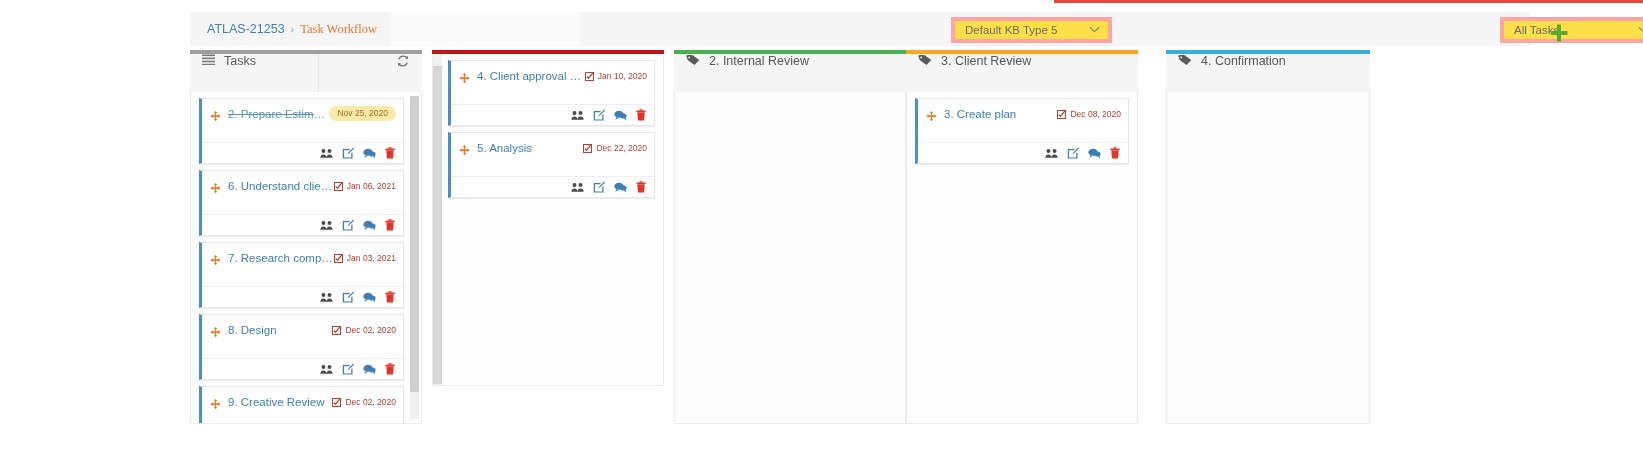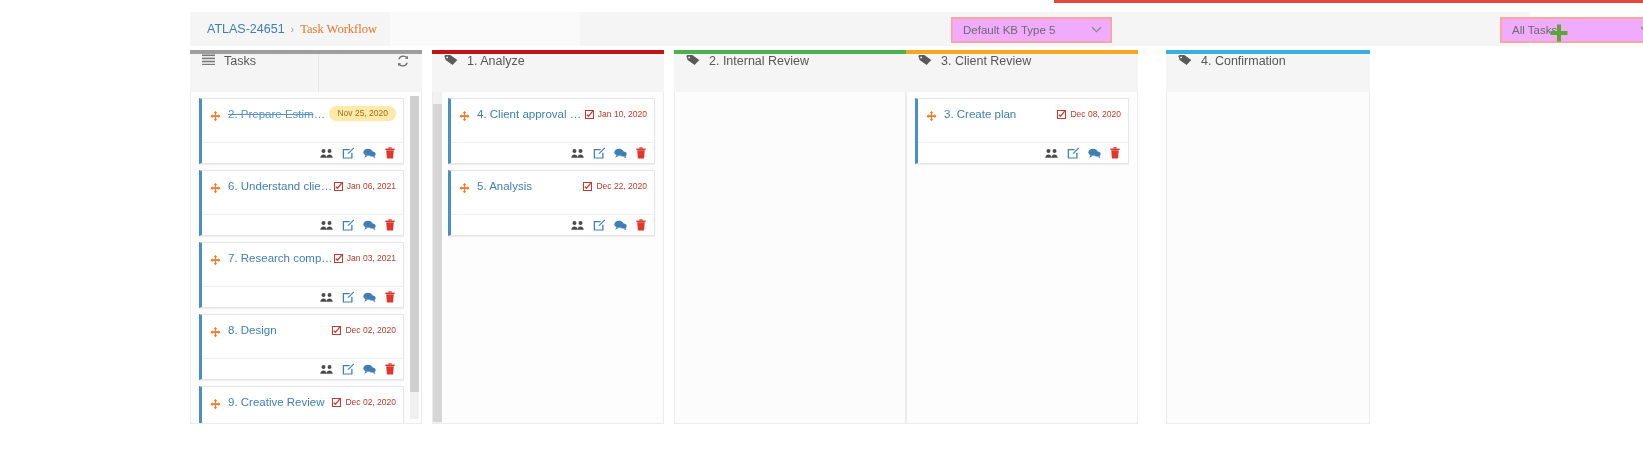--- a/index.html
+++ b/index.html
@@ -35,21 +35,21 @@
     position:absolute; left:200px; top:4px; width:1140px; height:34px;
     background:#fafafa;
   }
   .bar-strip2 {
     position:absolute; left:390px; top:4px; width:950px; height:34px;
     background:#f5f5f5;
   }
 
   .select {
     position:absolute; top:9px; height:26px;
-    background:#f0abfc; border:2px solid #fca5a5;
+    background:#fde047; border:4px solid #fca5a5;
     display:flex; align-items:center; padding:0 8px 0 10px;
     font-size:11.5px; color:#6b6b6b;
   }
   .select .caret { margin-left:auto; color:#8a8a8a; font-size:10px; line-height:1; }
   #sel-kb    { left:761px; width:161px; }
   #sel-tasks { left:1310px; width:161px; }
 
   .add-btn {
     position:absolute; left:1358px; top:14px;
     width:22px; height:22px;
@@ -171,21 +171,21 @@
 
 <div class="page">
 
   <div class="top-accent"></div>
 
   <div class="toolbar">
     <div class="bar-strip"></div>
     <div class="bar-strip2"></div>
 
     <div class="breadcrumb-box">
-      <span class="bc-root">ATLAS-24651</span>
+      <span class="bc-root">ATLAS-21253</span>
       <span class="bc-sep">›</span>
       <span class="bc-cur">Task Workflow</span>
     </div>
 
     <div class="select" id="sel-kb">
       <span>Default KB Type 5</span>
       <span class="caret">
         <svg width="11" height="7" viewBox="0 0 11 7">
             <path d="M1 1.3L5.5 5.6 10 1.3" stroke="#8a8a8a" stroke-width="1.3" fill="none"></path>
           </svg>
@@ -441,29 +441,20 @@
           </div>
         <div class="scroll-arrow" style="top:2px">▲</div>
         <div class="scrollbar">
           <div class="thumb"></div>
         </div>
       </div>
     </div>
 
     <div class="col" id="col-analyze">
       <div class="col-accent" style="background:#c0141b"></div>
-      <div class="col-header">
-        <span class="tag-icon">
-          <svg width="14" height="12" viewBox="0 0 16 13">
-            <path d="M0.6 2.2C0.6 1.3 1.3 0.7 2.2 0.7h5l8 5.8-5.4 5.8-8-5.8z" fill="#5a5a5a"></path>
-            <circle cx="3.6" cy="3.6" r="1" fill="#fff"></circle>
-          </svg>
-        </span>
-        <span>1. Analyze</span>
-      </div>
       <div class="col-body">
         <div class="gutter-left">
           <div class="g-thumb"></div>
         </div>
         <div class="cards" id="cards-analyze" style="padding-left:15px">
             <div class="card">
               <div class="card-top">
                 <span class="drag-icon"><svg width="11" height="11" viewBox="0 0 12 12">
                     <path d="M6 0L8 2.2H6.7v2.5h2.5V3.4L11.4 5.6 9.2 7.8V6.6H6.7v2.5H8L6 11.3 4 9.1h1.3V6.6H2.8v1.2L0.6 5.6 2.8 3.4v1.3h2.5V2.2H4z" fill="#f07a26"></path>
                   </svg></span>

